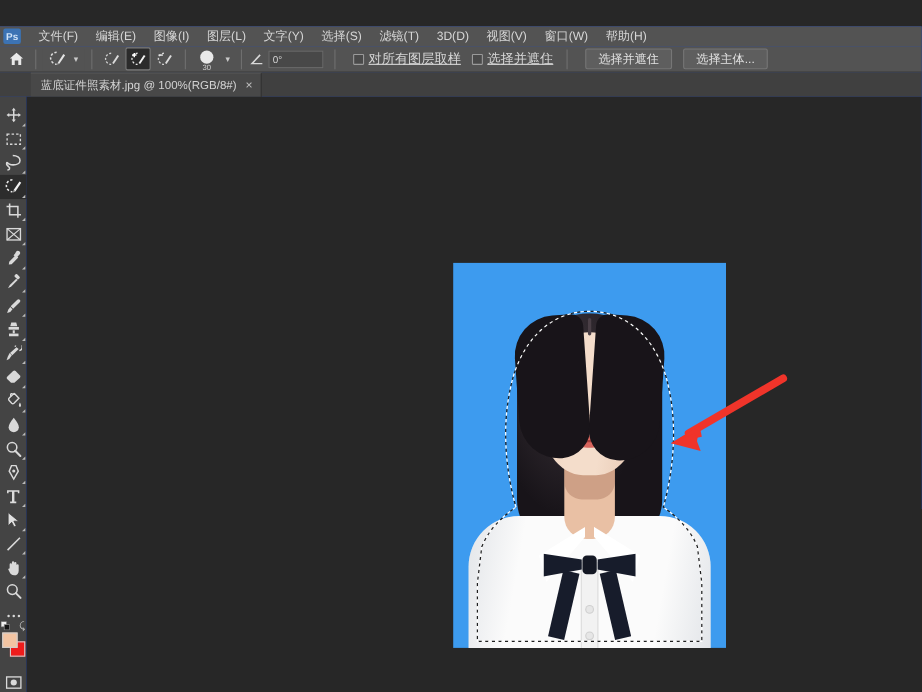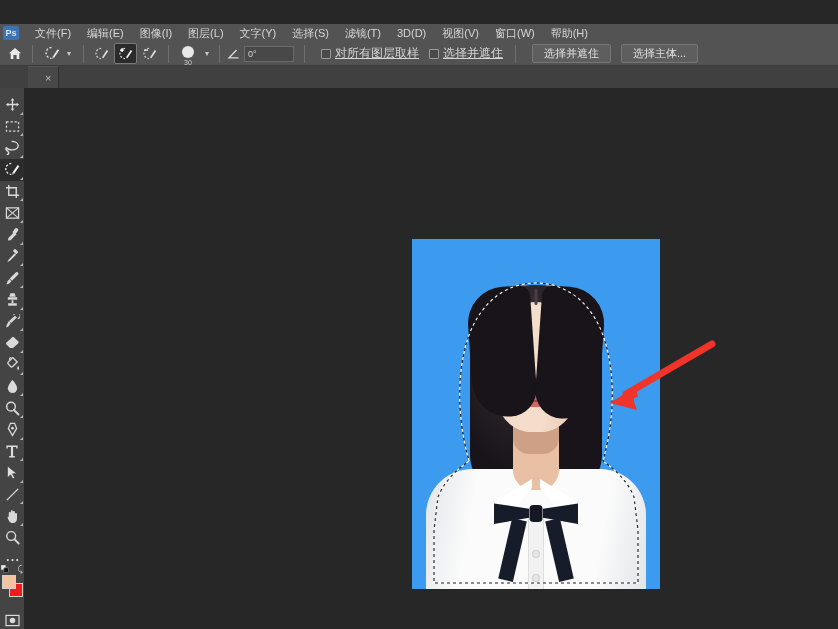--- a/index.html
+++ b/index.html
@@ -399,20 +399,21 @@
     </div>
 
     <div class="opt-sep" style="margin-left:12px"></div>
 
     <div class="opt-btn">选择并遮住</div>
     <div class="opt-btn">选择主体...</div>
   </div>
 
   <div class="tabbar">
     <div class="doctab">
+      <span class="title">蓝底证件照素材.jpg @ 100%(RGB/8#)</span>
       <span class="x">×</span>
     </div>
   </div>
 
   <div class="toolbar">
 
     <div class="tool">
       <svg width="15" height="15" viewBox="0 0 16 16">
         <path d="M8 1 L10 3.6 L8.7 3.6 L8.7 7.3 L12.4 7.3 L12.4 6 L15 8 L12.4 10 L12.4 8.7 L8.7 8.7
                  L8.7 12.4 L10 12.4 L8 15 L6 12.4 L7.3 12.4 L7.3 8.7 L3.6 8.7 L3.6 10 L1 8 L3.6 6

